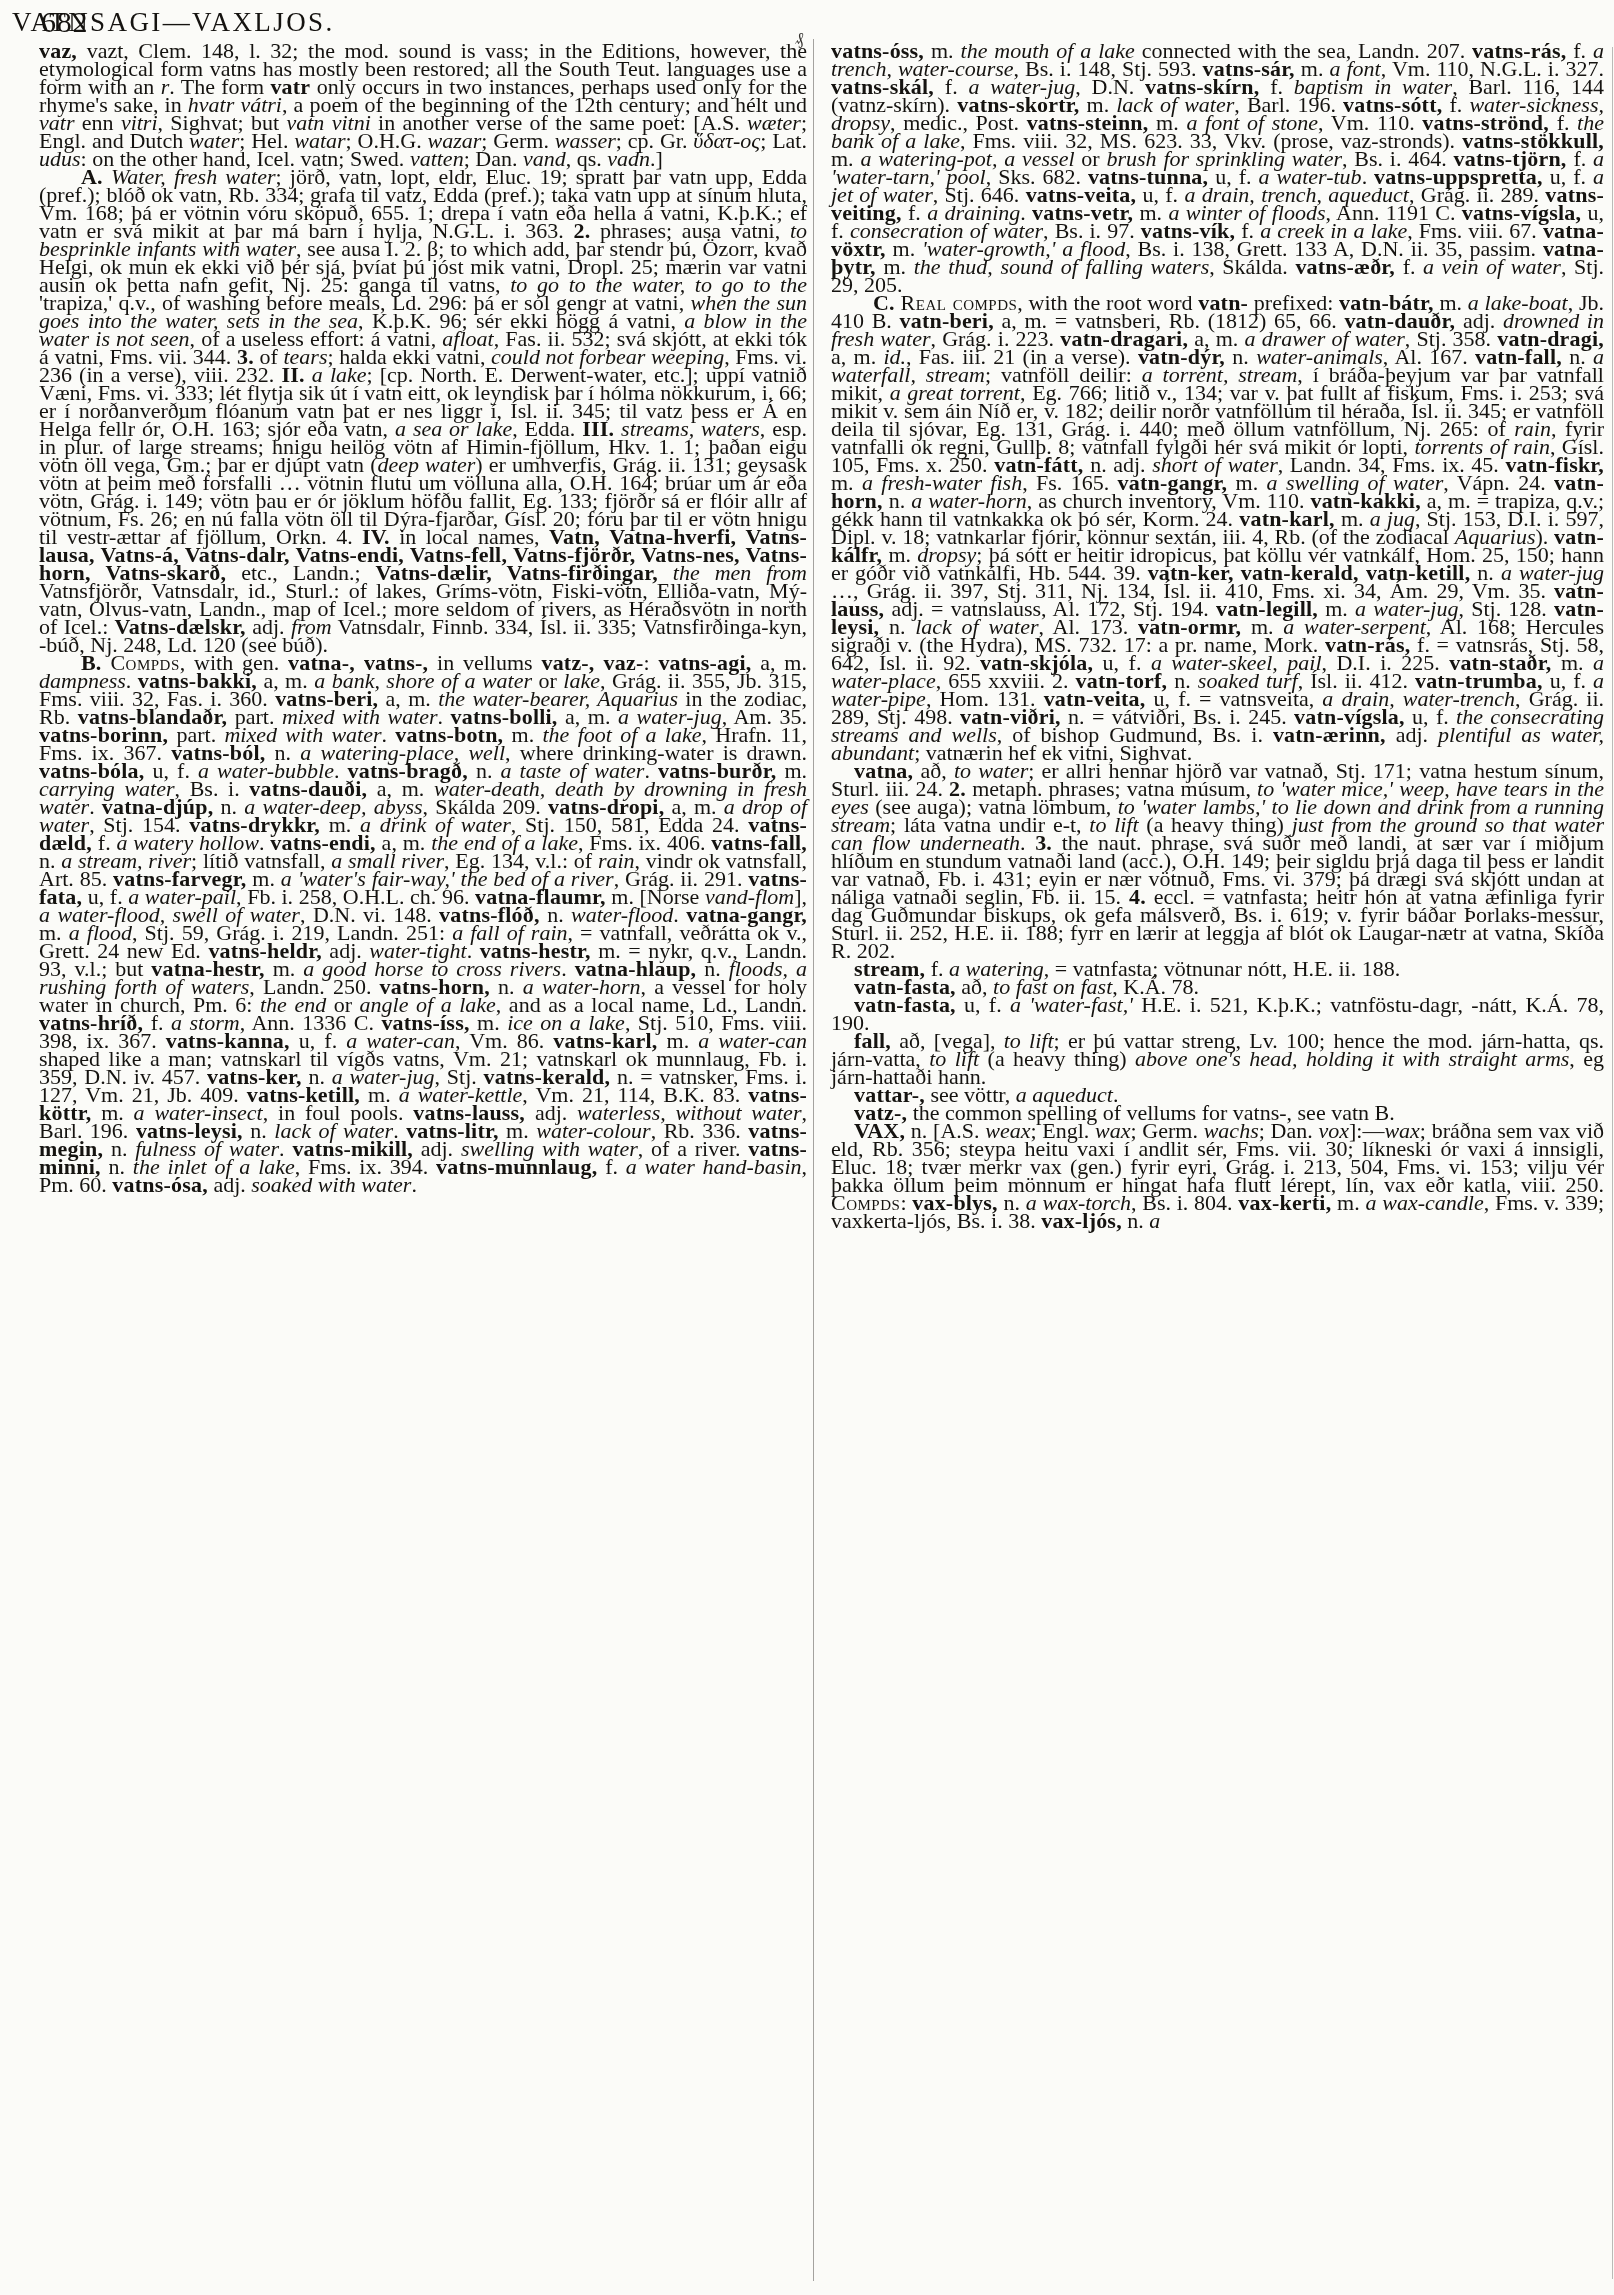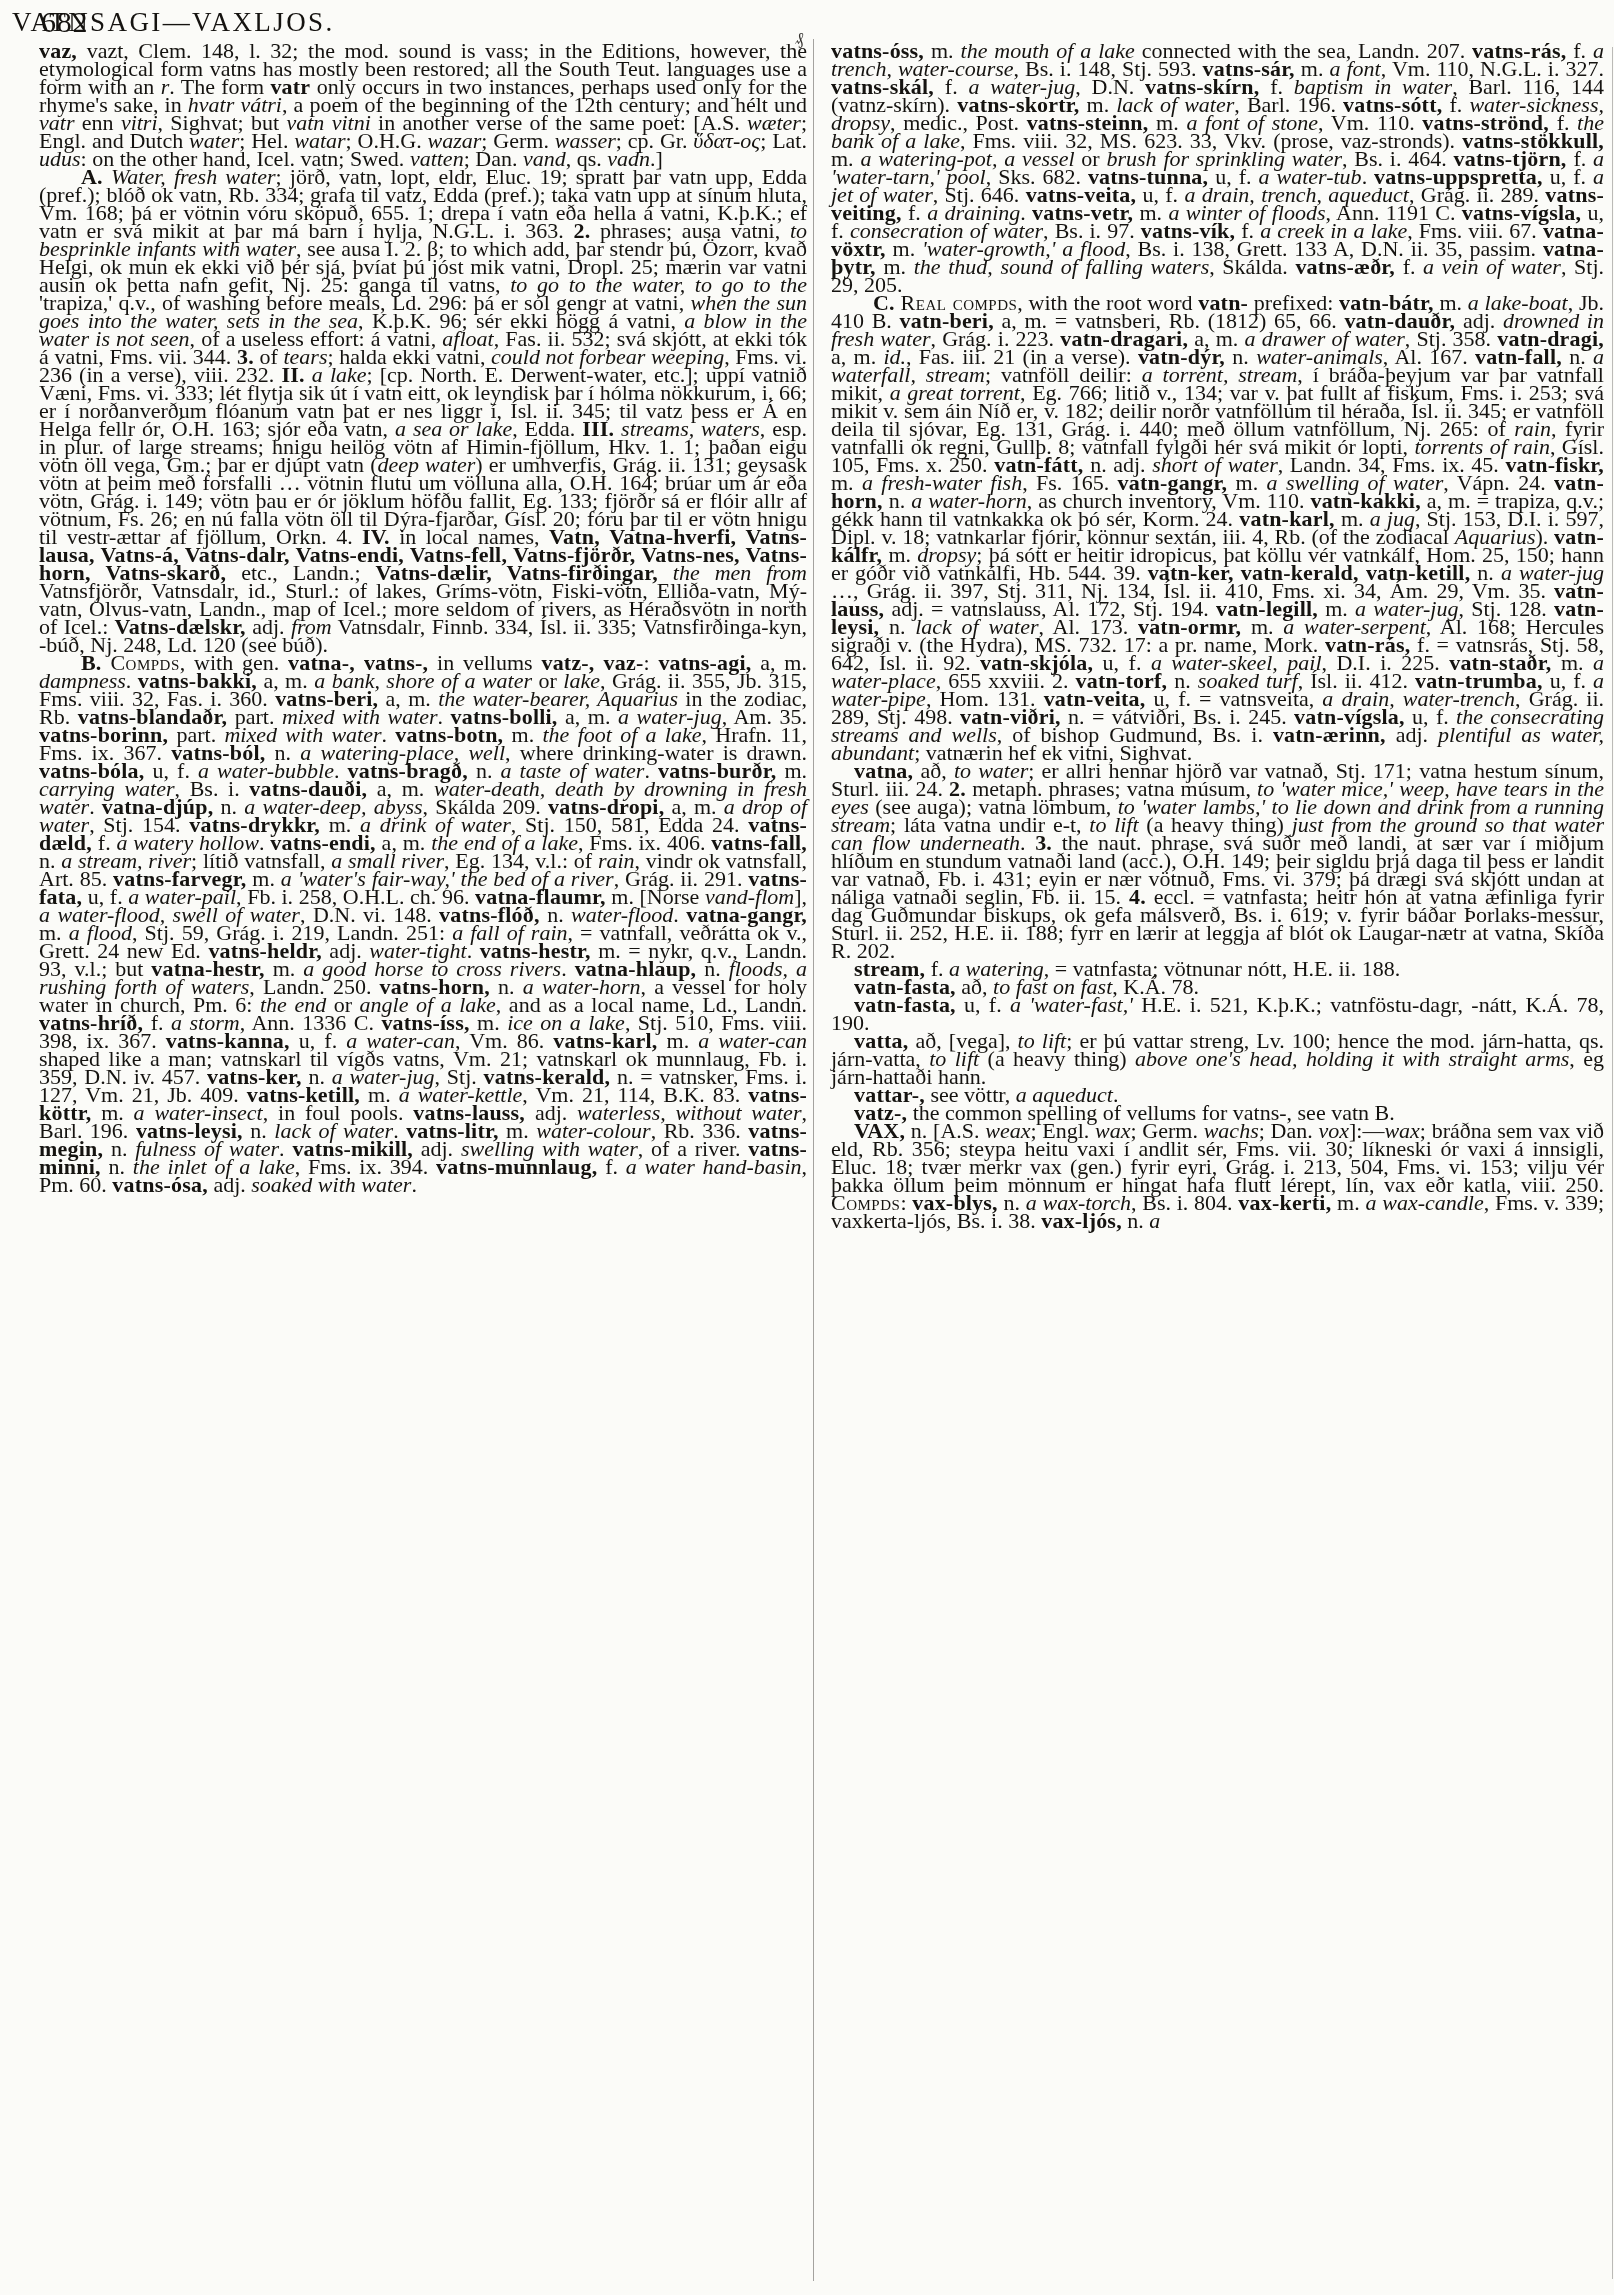--- a/index.html
+++ b/index.html
@@ -65,19 +65,19 @@
       <p class="para section"><b>A.</b> <i>Water, fresh water</i>; jörð, vatn, lopt, eldr, Eluc. 19; spratt þar vatn upp, Edda (pref.); blóð ok vatn, Rb. 334; grafa til vatz, Edda (pref.); taka vatn upp at sínum hluta, Vm. 168; þá er vötnin vóru sköpuð, 655. 1; drepa í vatn eða hella á vatni, K.þ.K.; ef vatn er svá mikit at þar má barn í hylja, N.G.L. i. 363. <b>2.</b> phrases; ausa vatni, <i>to besprinkle infants with water</i>, see ausa I. 2. β; to which add, þar stendr þú, Özorr, kvað Helgi, ok mun ek ekki við þér sjá, þvíat þú jóst mik vatni, Dropl. 25; mærin var vatni ausin ok þetta nafn gefit, Nj. 25: ganga til vatns, <i>to go to the water, to go to the</i> 'trapiza,' q.v., of washing before meals, Ld. 296: þá er sól gengr at vatni, <i>when the sun goes into the water, sets in the sea</i>, K.þ.K. 96; sér ekki högg á vatni, <i>a blow in the water is not seen</i>, of a useless effort: á vatni, <i>afloat</i>, Fas. ii. 532; svá skjótt, at ekki tók á vatni, Fms. vii. 344. <b>3.</b> of <i>tears</i>; halda ekki vatni, <i>could not forbear weeping</i>, Fms. vi. 236 (in a verse), viii. 232. <b>II.</b> <i>a lake</i>; [cp. North. E. Derwent-water, etc.]; uppí vatnið Væni, Fms. vi. 333; lét flytja sik út í vatn eitt, ok leyndisk þar í hólma nökkurum, i. 66; er í norðanverðum flóanum vatn þat er nes liggr í, Ísl. ii. 345; til vatz þess er Á en Helga fellr ór, Ó.H. 163; sjór eða vatn, <i>a sea or lake</i>, Edda. <b>III.</b> <i>streams, waters</i>, esp. in plur. of large streams; hnigu heilög vötn af Himin-fjöllum, Hkv. 1. 1; þaðan eigu vötn öll vega, Gm.; þar er djúpt vatn (<i>deep water</i>) er umhverfis, Grág. ii. 131; geysask vötn at þeim með forsfalli … vötnin flutu um völluna alla, Ó.H. 164; brúar um ár eða vötn, Grág. i. 149; vötn þau er ór jöklum höfðu fallit, Eg. 133; fjörðr sá er flóir allr af vötnum, Fs. 26; en nú falla vötn öll til Dýra-fjarðar, Gísl. 20; fóru þar til er vötn hnigu til vestr-ættar af fjöllum, Orkn. 4. <b>IV.</b> in local names, <b>Vatn, Vatna-hverfi, Vatns-lausa, Vatns-á, Vatns-dalr, Vatns-endi, Vatns-fell, Vatns-fjörðr, Vatns-nes, Vatns-horn, Vatns-skarð,</b> etc., Landn.; <b>Vatns-dælir, Vatns-firðingar,</b> <i>the men from</i> Vatnsfjörðr, Vatnsdalr, id., Sturl.: of lakes, Gríms-vötn, Fiski-vötn, Elliða-vatn, Mý-vatn, Ólvus-vatn, Landn., map of Icel.; more seldom of rivers, as Héraðsvötn in north of Icel.: <b>Vatns-dælskr,</b> adj. <i>from</i> Vatnsdalr, Finnb. 334, Ísl. ii. 335; Vatnsfirðinga-kyn, -búð, Nj. 248, Ld. 120 (see búð).</p>
       <p class="para section"><b>B.</b> <span class="sc">Compds</span>, with gen. <b>vatna-, vatns-,</b> in vellums <b>vatz-, vaz-</b>: <b>vatns-agi,</b> a, m. <i>dampness</i>. <b>vatns-bakki,</b> a, m. <i>a bank, shore of a water</i> or <i>lake</i>, Grág. ii. 355, Jb. 315, Fms. viii. 32, Fas. i. 360. <b>vatns-beri,</b> a, m. <i>the water-bearer, Aquarius</i> in the zodiac, Rb. <b>vatns-blandaðr,</b> part. <i>mixed with water</i>. <b>vatns-bolli,</b> a, m. <i>a water-jug</i>, Am. 35. <b>vatns-borinn,</b> part. <i>mixed with water</i>. <b>vatns-botn,</b> m. <i>the foot of a lake</i>, Hrafn. 11, Fms. ix. 367. <b>vatns-ból,</b> n. <i>a watering-place, well</i>, where drinking-water is drawn. <b>vatns-bóla,</b> u, f. <i>a water-bubble</i>. <b>vatns-bragð,</b> n. <i>a taste of water</i>. <b>vatns-burðr,</b> m. <i>carrying water</i>, Bs. i. <b>vatns-dauði,</b> a, m. <i>water-death, death by drowning in fresh water</i>. <b>vatna-djúp,</b> n. <i>a water-deep, abyss</i>, Skálda 209. <b>vatns-dropi,</b> a, m. <i>a drop of water</i>, Stj. 154. <b>vatns-drykkr,</b> m. <i>a drink of water</i>, Stj. 150, 581, Edda 24. <b>vatns-dæld,</b> f. <i>a watery hollow</i>. <b>vatns-endi,</b> a, m. <i>the end of a lake</i>, Fms. ix. 406. <b>vatns-fall,</b> n. <i>a stream, river</i>; lítið vatnsfall, <i>a small river</i>, Eg. 134, v.l.: of <i>rain</i>, vindr ok vatnsfall, Art. 85. <b>vatns-farvegr,</b> m. <i>a 'water's fair-way,' the bed of a river</i>, Grág. ii. 291. <b>vatns-fata,</b> u, f. <i>a water-pail</i>, Fb. i. 258, O.H.L. ch. 96. <b>vatna-flaumr,</b> m. [Norse <i>vand-flom</i>], <i>a water-flood, swell of water</i>, D.N. vi. 148. <b>vatns-flóð,</b> n. <i>water-flood</i>. <b>vatna-gangr,</b> m. <i>a flood</i>, Stj. 59, Grág. i. 219, Landn. 251: <i>a fall of rain</i>, = vatnfall, veðrátta ok v., Grett. 24 new Ed. <b>vatns-heldr,</b> adj. <i>water-tight</i>. <b>vatns-hestr,</b> m. = nykr, q.v., Landn. 93, v.l.; but <b>vatna-hestr,</b> m. <i>a good horse to cross rivers</i>. <b>vatna-hlaup,</b> n. <i>floods, a rushing forth of waters</i>, Landn. 250. <b>vatns-horn,</b> n. <i>a water-horn</i>, a vessel for holy water in church, Pm. 6: <i>the end</i> or <i>angle of a lake</i>, and as a local name, Ld., Landn. <b>vatns-hríð,</b> f. <i>a storm</i>, Ann. 1336 C. <b>vatns-íss,</b> m. <i>ice on a lake</i>, Stj. 510, Fms. viii. 398, ix. 367. <b>vatns-kanna,</b> u, f. <i>a water-can</i>, Vm. 86. <b>vatns-karl,</b> m. <i>a water-can</i> shaped like a man; vatnskarl til vígðs vatns, Vm. 21; vatnskarl ok munnlaug, Fb. i. 359, D.N. iv. 457. <b>vatns-ker,</b> n. <i>a water-jug</i>, Stj. <b>vatns-kerald,</b> n. = vatnsker, Fms. i. 127, Vm. 21, Jb. 409. <b>vatns-ketill,</b> m. <i>a water-kettle</i>, Vm. 21, 114, B.K. 83. <b>vatns-köttr,</b> m. <i>a water-insect</i>, in foul pools. <b>vatns-lauss,</b> adj. <i>waterless, without water</i>, Barl. 196. <b>vatns-leysi,</b> n. <i>lack of water</i>. <b>vatns-litr,</b> m. <i>water-colour</i>, Rb. 336. <b>vatns-megin,</b> n. <i>fulness of water</i>. <b>vatns-mikill,</b> adj. <i>swelling with water</i>, of a river. <b>vatns-minni,</b> n. <i>the inlet of a lake</i>, Fms. ix. 394. <b>vatns-munnlaug,</b> f. <i>a water hand-basin</i>, Pm. 60. <b>vatns-ósa,</b> adj. <i>soaked with water</i>.</p>
     </div>
   <div class="col col-right">
       <p class="para none"><b>vatns-óss,</b> m. <i>the mouth of a lake</i> connected with the sea, Landn. 207. <b>vatns-rás,</b> f. <i>a trench, water-course</i>, Bs. i. 148, Stj. 593. <b>vatns-sár,</b> m. <i>a font</i>, Vm. 110, N.G.L. i. 327. <b>vatns-skál,</b> f. <i>a water-jug</i>, D.N. <b>vatns-skírn,</b> f. <i>baptism in water</i>, Barl. 116, 144 (vatnz-skírn). <b>vatns-skortr,</b> m. <i>lack of water</i>, Barl. 196. <b>vatns-sótt,</b> f. <i>water-sickness, dropsy</i>, medic., Post. <b>vatns-steinn,</b> m. <i>a font of stone</i>, Vm. 110. <b>vatns-strönd,</b> f. <i>the bank of a lake</i>, Fms. viii. 32, MS. 623. 33, Vkv. (prose, vaz-stronds). <b>vatns-stökkull,</b> m. <i>a watering-pot, a vessel</i> or <i>brush for sprinkling water</i>, Bs. i. 464. <b>vatns-tjörn,</b> f. <i>a 'water-tarn,' pool</i>, Sks. 682. <b>vatns-tunna,</b> u, f. <i>a water-tub</i>. <b>vatns-uppspretta,</b> u, f. <i>a jet of water</i>, Stj. 646. <b>vatns-veita,</b> u, f. <i>a drain, trench, aqueduct</i>, Grág. ii. 289. <b>vatns-veiting,</b> f. <i>a draining</i>. <b>vatns-vetr,</b> m. <i>a winter of floods</i>, Ann. 1191 C. <b>vatns-vígsla,</b> u, f. <i>consecration of water</i>, Bs. i. 97. <b>vatns-vík,</b> f. <i>a creek in a lake</i>, Fms. viii. 67. <b>vatna-vöxtr,</b> m. <i>'water-growth,' a flood</i>, Bs. i. 138, Grett. 133 A, D.N. ii. 35, passim. <b>vatna-þytr,</b> m. <i>the thud, sound of falling waters</i>, Skálda. <b>vatns-æðr,</b> f. <i>a vein of water</i>, Stj. 29, 205.</p>
       <p class="para section"><b>C.</b> <span class="sc">Real compds</span>, with the root word <b>vatn-</b> prefixed: <b>vatn-bátr,</b> m. <i>a lake-boat</i>, Jb. 410 B. <b>vatn-beri,</b> a, m. = vatnsberi, Rb. (1812) 65, 66. <b>vatn-dauðr,</b> adj. <i>drowned in fresh water</i>, Grág. i. 223. <b>vatn-dragari,</b> a, m. <i>a drawer of water</i>, Stj. 358. <b>vatn-dragi,</b> a, m. <i>id.</i>, Fas. iii. 21 (in a verse). <b>vatn-dýr,</b> n. <i>water-animals</i>, Al. 167. <b>vatn-fall,</b> n. <i>a waterfall, stream</i>; vatnföll deilir: <i>a torrent, stream</i>, í bráða-þeyjum var þar vatnfall mikit, <i>a great torrent</i>, Eg. 766; litið v., 134; var v. þat fullt af fiskum, Fms. i. 253; svá mikit v. sem áin Níð er, v. 182; deilir norðr vatnföllum til héraða, Ísl. ii. 345; er vatnföll deila til sjóvar, Eg. 131, Grág. i. 440; með öllum vatnföllum, Nj. 265: of <i>rain</i>, fyrir vatnfalli ok regni, Gullþ. 8; vatnfall fylgði hér svá mikit ór lopti, <i>torrents of rain</i>, Gísl. 105, Fms. x. 250. <b>vatn-fátt,</b> n. adj. <i>short of water</i>, Landn. 34, Fms. ix. 45. <b>vatn-fiskr,</b> m. <i>a fresh-water fish</i>, Fs. 165. <b>vatn-gangr,</b> m. <i>a swelling of water</i>, Vápn. 24. <b>vatn-horn,</b> n. <i>a water-horn</i>, as church inventory, Vm. 110. <b>vatn-kakki,</b> a, m. = trapiza, q.v.; gékk hann til vatnkakka ok þó sér, Korm. 24. <b>vatn-karl,</b> m. <i>a jug</i>, Stj. 153, D.I. i. 597, Dipl. v. 18; vatnkarlar fjórir, könnur sextán, iii. 4, Rb. (of the zodiacal <i>Aquarius</i>). <b>vatn-kálfr,</b> m. <i>dropsy</i>; þá sótt er heitir idropicus, þat köllu vér vatnkálf, Hom. 25, 150; hann er góðr við vatnkálfi, Hb. 544. 39. <b>vatn-ker, vatn-kerald, vatn-ketill,</b> n. <i>a water-jug</i> …, Grág. ii. 397, Stj. 311, Nj. 134, Ísl. ii. 410, Fms. xi. 34, Ám. 29, Vm. 35. <b>vatn-lauss,</b> adj. = vatnslauss, Al. 172, Stj. 194. <b>vatn-legill,</b> m. <i>a water-jug</i>, Stj. 128. <b>vatn-leysi,</b> n. <i>lack of water</i>, Al. 173. <b>vatn-ormr,</b> m. <i>a water-serpent</i>, Al. 168; Hercules sigraði v. (the Hydra), MS. 732. 17: a pr. name, Mork. <b>vatn-rás,</b> f. = vatnsrás, Stj. 58, 642, Ísl. ii. 92. <b>vatn-skjóla,</b> u, f. <i>a water-skeel, pail</i>, D.I. i. 225. <b>vatn-staðr,</b> m. <i>a water-place</i>, 655 xxviii. 2. <b>vatn-torf,</b> n. <i>soaked turf</i>, Ísl. ii. 412. <b>vatn-trumba,</b> u, f. <i>a water-pipe</i>, Hom. 131. <b>vatn-veita,</b> u, f. = vatnsveita, <i>a drain, water-trench</i>, Grág. ii. 289, Stj. 498. <b>vatn-viðri,</b> n. = vátviðri, Bs. i. 245. <b>vatn-vígsla,</b> u, f. <i>the consecrating streams and wells</i>, of bishop Gudmund, Bs. i. <b>vatn-ærinn,</b> adj. <i>plentiful as water, abundant</i>; vatnærin hef ek vitni, Sighvat.</p>
       <p class="para entry"><b>vatna,</b> að, <i>to water</i>; er allri hennar hjörð var vatnað, Stj. 171; vatna hestum sínum, Sturl. iii. 24. <b>2.</b> metaph. phrases; vatna músum, <i>to 'water mice,' weep, have tears in the eyes</i> (see auga); vatna lömbum, <i>to 'water lambs,' to lie down and drink from a running stream</i>; láta vatna undir e-t, <i>to lift</i> (a heavy thing) <i>just from the ground so that water can flow underneath</i>. <b>3.</b> the naut. phrase, svá suðr með landi, at sær var í miðjum hlíðum en stundum vatnaði land (acc.), Ó.H. 149; þeir sigldu þrjá daga til þess er landit var vatnað, Fb. i. 431; eyin er nær vötnuð, Fms. vi. 379; þá drægi svá skjótt undan at náliga vatnaði seglin, Fb. ii. 15. <b>4.</b> eccl. = vatnfasta; heitr hón at vatna æfinliga fyrir dag Guðmundar biskups, ok gefa málsverð, Bs. i. 619; v. fyrir báðar Þorlaks-messur, Sturl. ii. 252, H.E. ii. 188; fyrr en lærir at leggja af blót ok Laugar-nætr at vatna, Skíða R. 202.</p>
       <p class="para entry"><b>stream,</b> f. <i>a watering</i>, = vatnfasta; vötnunar nótt, H.E. ii. 188.</p>
       <p class="para entry"><b>vatn-fasta,</b> að, <i>to fast on fast</i>, K.Á. 78.</p>
       <p class="para entry"><b>vatn-fasta,</b> u, f. <i>a 'water-fast,'</i> H.E. i. 521, K.þ.K.; vatnföstu-dagr, -nátt, K.Á. 78, 190.</p>
-      <p class="para entry"><b>vatta,</b> að, [vega], <i>to lift</i>; er þú vattar streng, Lv. 100; hence the mod. járn-hatta, qs. járn-vatta, <i>to lift</i> (a heavy thing) <i>above one's head, holding it with straight arms</i>, eg járn-hattaði hann.</p>
+      <p class="para entry"><b>fall,</b> að, [vega], <i>to lift</i>; er þú vattar streng, Lv. 100; hence the mod. járn-hatta, qs. járn-vatta, <i>to lift</i> (a heavy thing) <i>above one's head, holding it with straight arms</i>, eg járn-hattaði hann.</p>
       <p class="para entry"><b>vattar-,</b> see vöttr, <i>a aqueduct</i>.</p>
       <p class="para entry"><b>vatz-,</b> the common spelling of vellums for vatns-, see vatn B.</p>
       <p class="para entry"><b>VAX,</b> n. [A.S. <i>weax</i>; Engl. <i>wax</i>; Germ. <i>wachs</i>; Dan. <i>vox</i>]:—<i>wax</i>; bráðna sem vax við eld, Rb. 356; steypa heitu vaxi í andlit sér, Fms. vii. 30; líkneski ór vaxi á innsigli, Eluc. 18; tvær merkr vax (gen.) fyrir eyri, Grág. i. 213, 504, Fms. vi. 153; vilju vér þakka öllum þeim mönnum er hingat hafa flutt lérept, lín, vax eðr katla, viii. 250. <span class="sc">Compds</span>: <b>vax-blys,</b> n. <i>a wax-torch</i>, Bs. i. 804. <b>vax-kerti,</b> m. <i>a wax-candle</i>, Fms. v. 339; vaxkerta-ljós, Bs. i. 38. <b>vax-ljós,</b> n. <i>a</i></p>
     </div>
 </div>
 
 
 </body></html>

